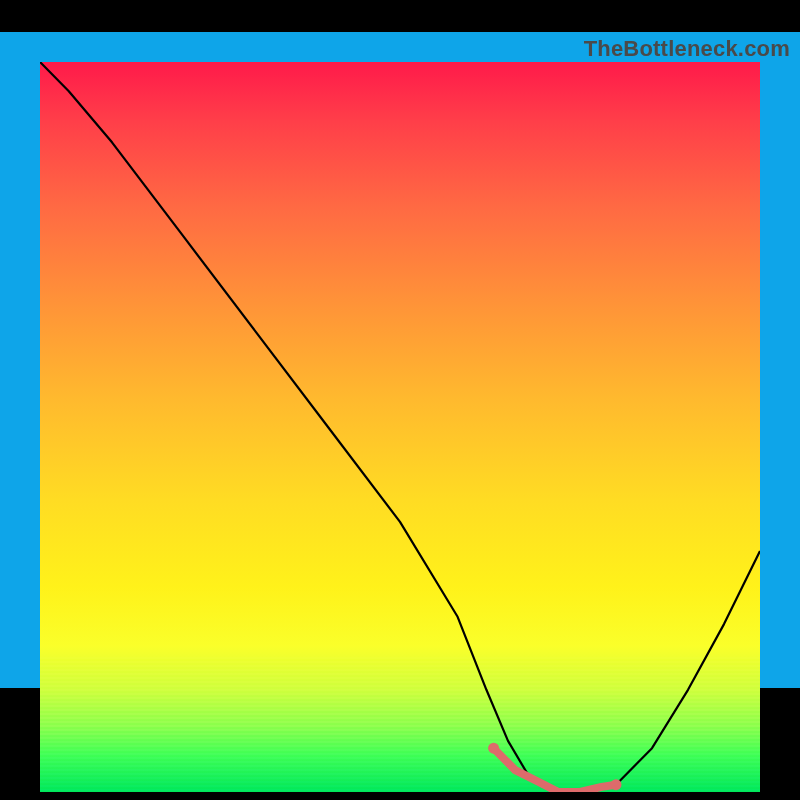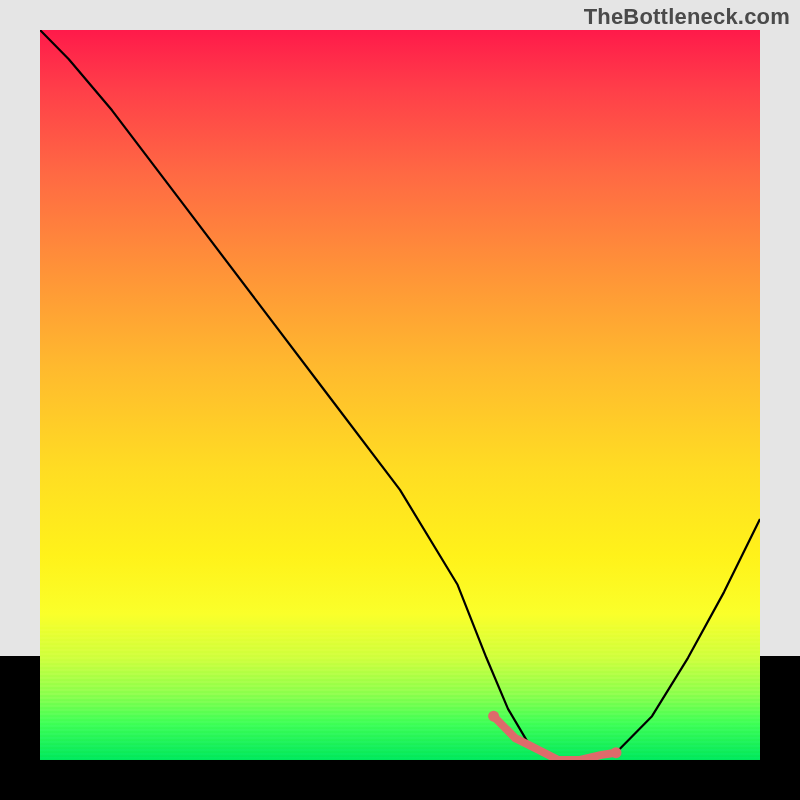--- a/index.html
+++ b/index.html
@@ -8,21 +8,22 @@
     width: 800px;
     height: 800px;
     background: #000;
     overflow: hidden;
     font-family: Arial, Helvetica, sans-serif;
   }
   .frame {
     position: relative;
     width: 800px;
     height: 656px;
-    background: #e5e5e5;
+    background: #0ea5e9;
+    margin-top: 32px;
   }
   .watermark {
     position: absolute;
     top: 4px;
     right: 10px;
     color: #4a4a4a;
     font-size: 22px;
     font-weight: bold;
     letter-spacing: 0.2px;
     z-index: 5;

